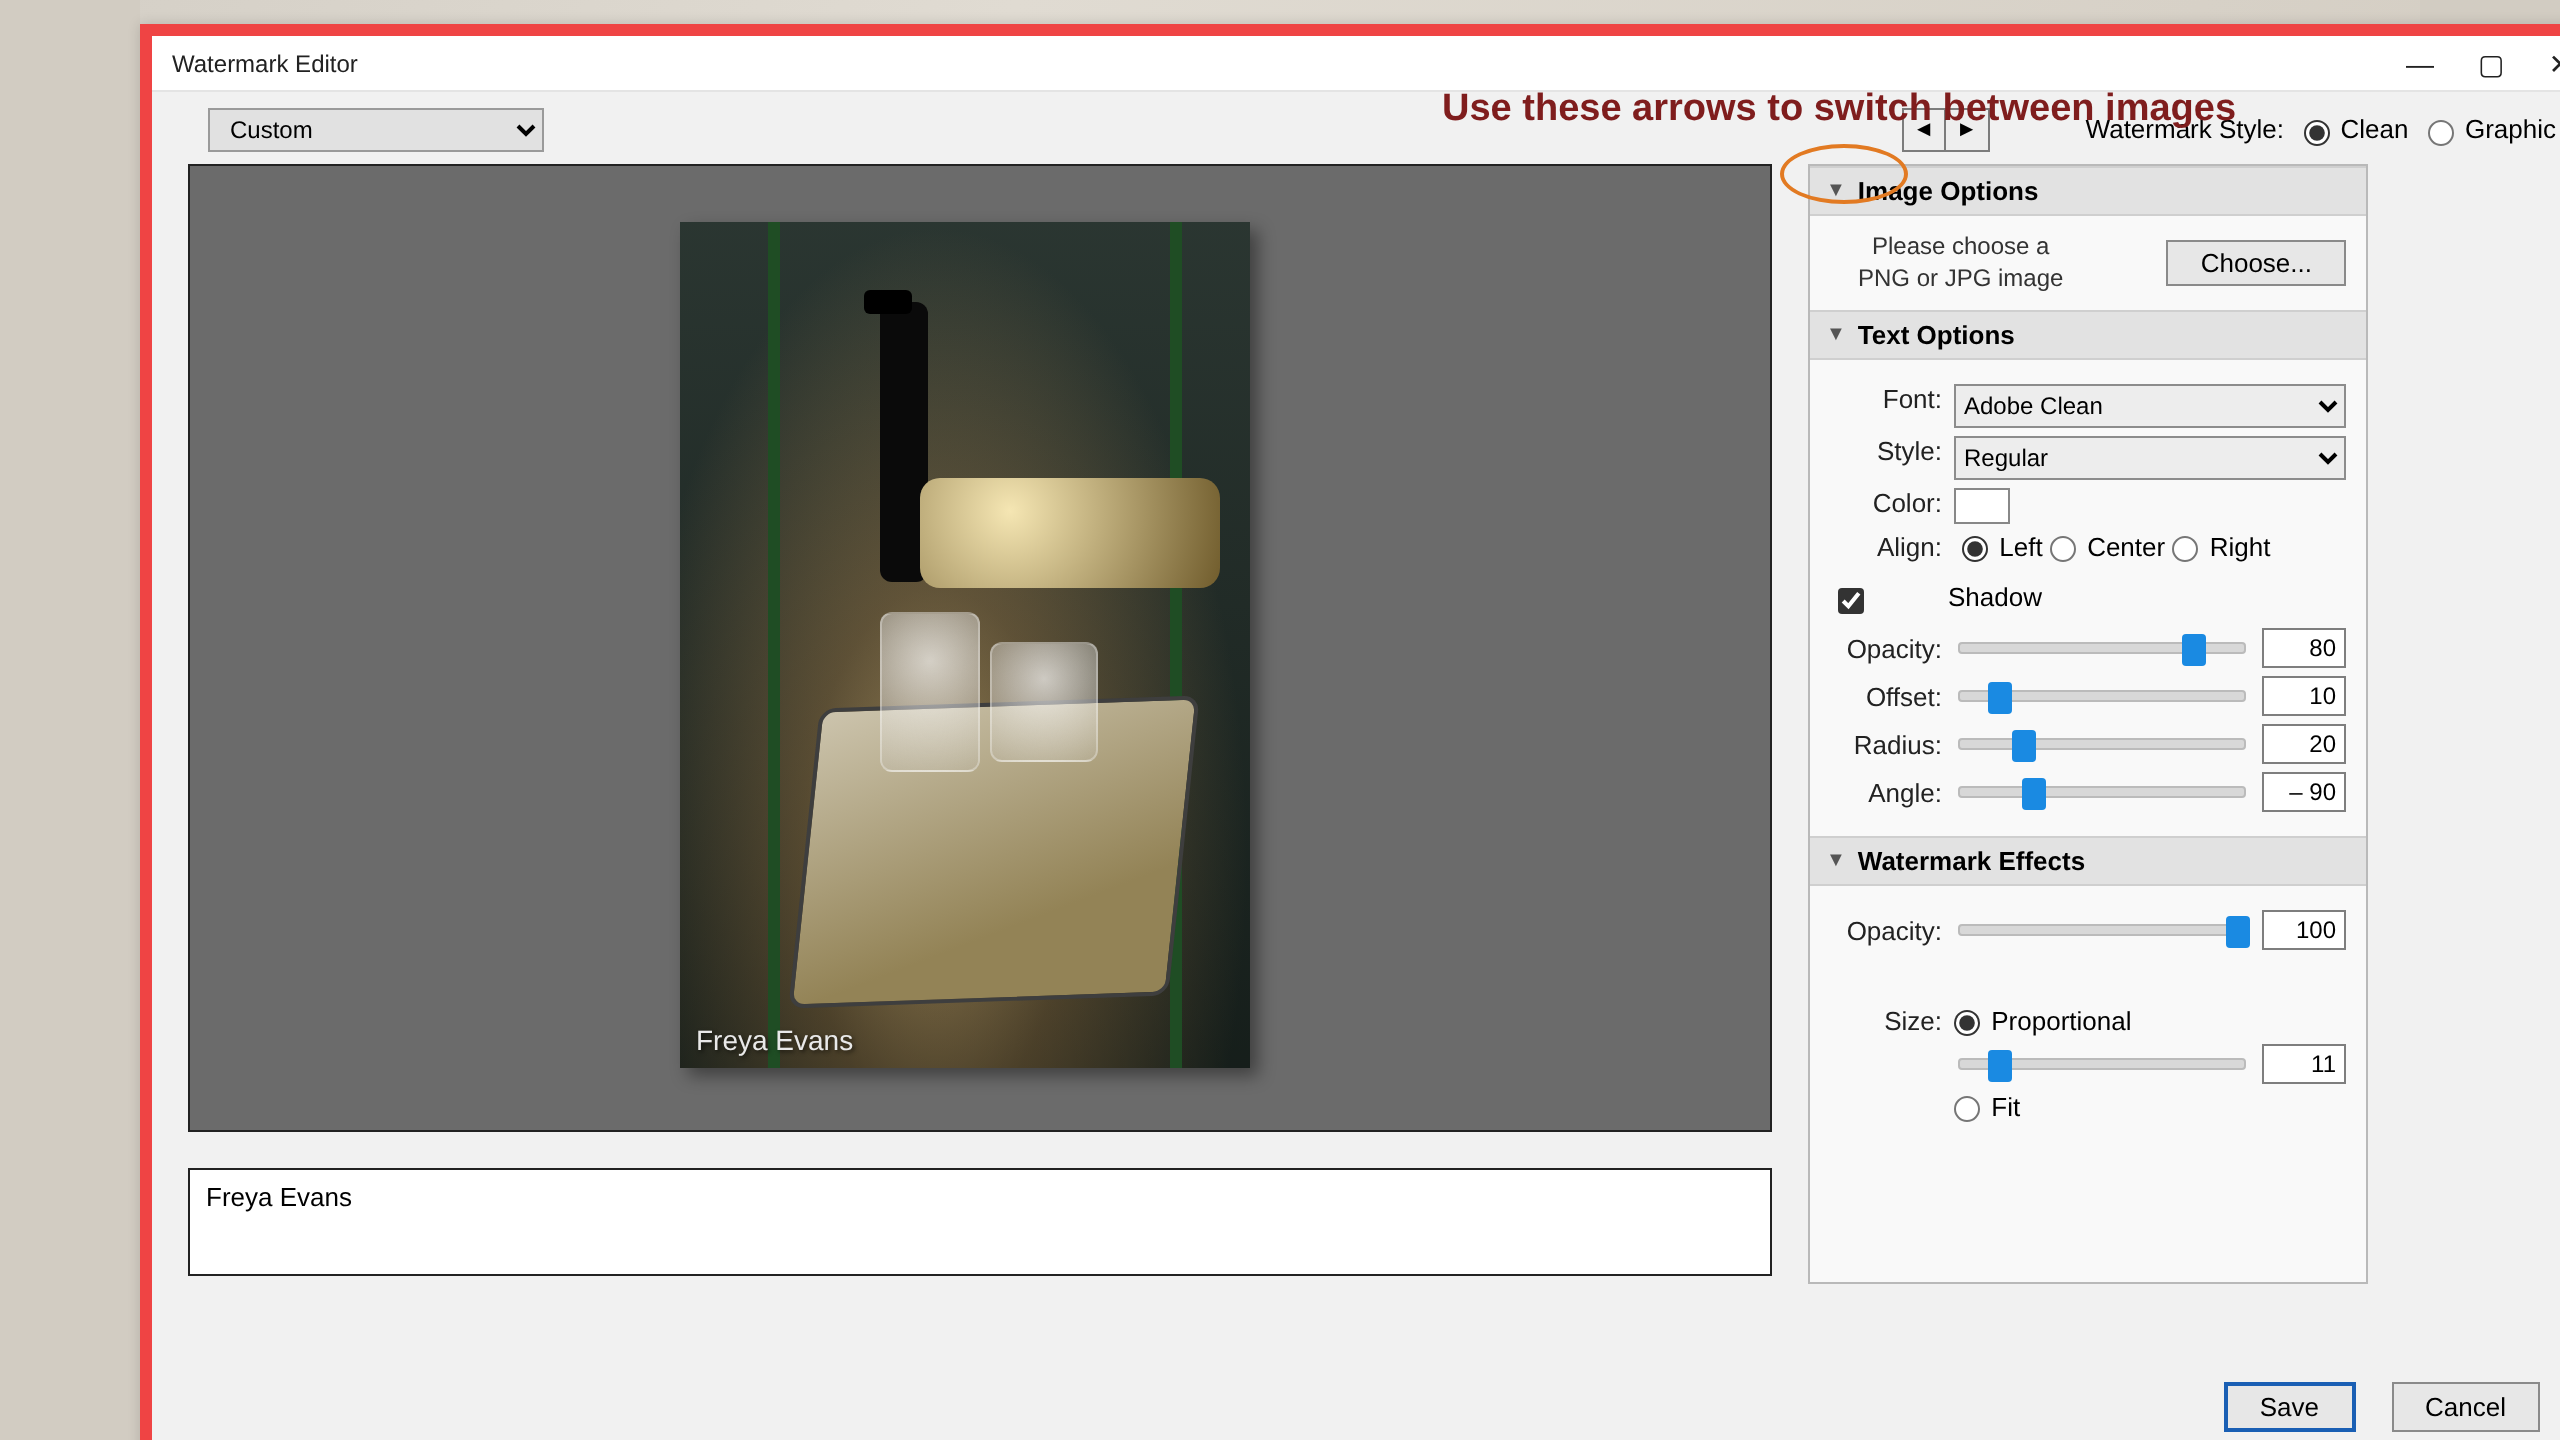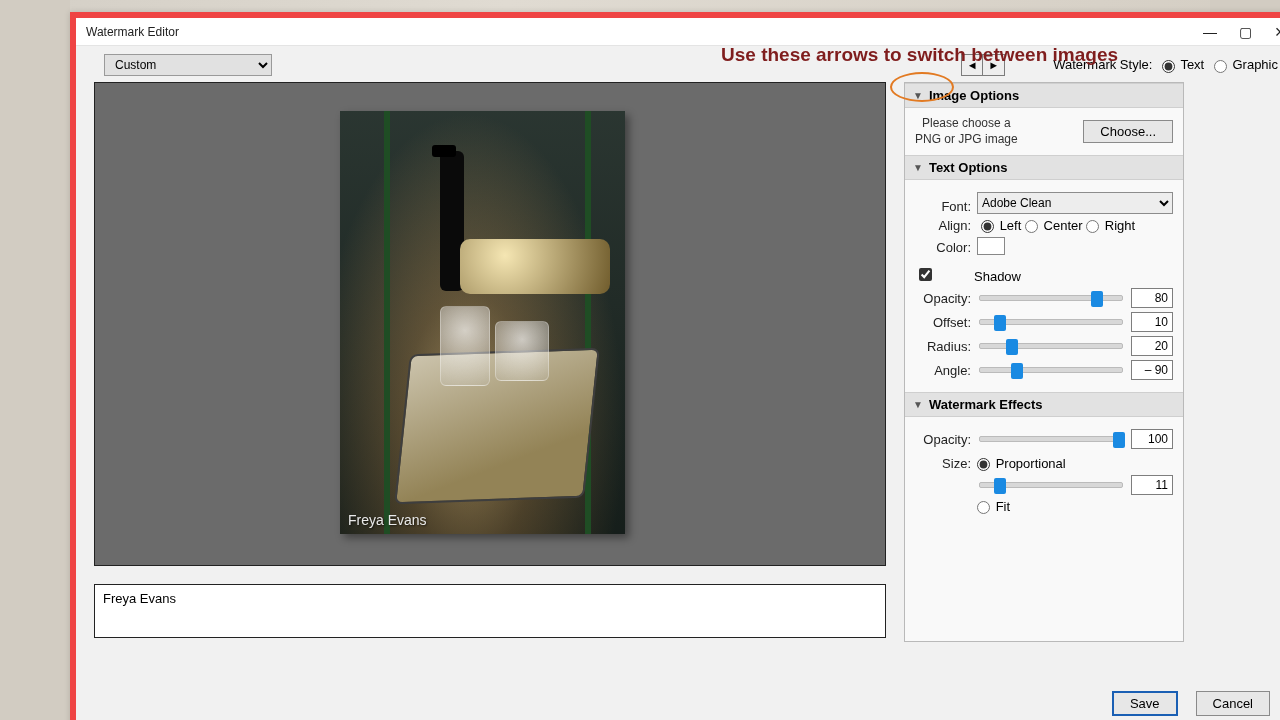--- a/index.html
+++ b/index.html
@@ -111,21 +111,21 @@
   .rightcol {
     width:280px; height:560px; background:#f9f9f9;
     border:1px solid #b9b9b9; overflow-y:auto; font-size:13px;
   }
   .section-header {
     background:#e2e2e2; border-top:1px solid #cfcfcf; border-bottom:1px solid #cfcfcf;
     padding:4px 8px; font-weight:600; display:flex; align-items:center; gap:6px;
   }
   .tri { font-size:10px; color:#555; }
   .section-body { padding:8px 10px; }
-  .row { display:flex; align-items:flex-end; margin:4px 0; gap:6px; }
+  .row { display:flex; align-items:flex-start; margin:4px 0; gap:6px; }
   .lbl { width:56px; text-align:right; color:#222; }
   .sel { flex:1; height:22px; font-size:12px; border:1px solid #8c8c8c; background:#ededed; }
   .radio-row { margin-left:4px; }
   .colorbox { width:28px; height:18px; border:1px solid #888; background:#fff; }
   .shadow-chk { margin-right:36px; }
   .slider-row { display:flex; align-items:center; margin:4px 0; gap:8px; }
   .slider-row .lbl { width:56px; }
   .slider {
     flex:1; height:6px; background:#d8d8d8; border-radius:2px; position:relative;
     border:1px solid #bbb;
@@ -137,21 +137,21 @@
   .valbox {
     width:42px; height:20px; border:1px solid #7e7e7e; background:#fff;
     text-align:right; padding:0 4px; font-size:12px;
   }
   .btn {
     padding:3px 16px; border:1px solid #8a8a8a; background:#e7e7e7; font-size:13px;
     cursor:pointer;
   }
   .btn.primary { border:2px solid #1a5fb4; background:#e7e7e7; }
 
-  .img-opts { display:flex; align-items:center; justify-content:space-between; gap:10px; }
+  .img-opts { display:flex; align-items:center; justify-content:space-between; gap:10px;margin-left:14px; }
   .img-opts .hint { text-align:center; font-size:12px; color:#333; line-height:1.3; }
 
   .footer {
     position:absolute; right:26px; bottom:10px; display:flex; gap:18px;
   }
 
   
   .rightcol::-webkit-scrollbar { width:14px; }
   .rightcol::-webkit-scrollbar-thumb { background:#c2c2c2; border:1px solid #a0a0a0; }
   .rightcol::-webkit-scrollbar-track { background:#efefef; }
@@ -183,21 +183,21 @@
     <select class="preset">
       <option>Custom</option>
     </select>
     <div class="spacer"></div>
     <div class="arrowbtns">
       <div class="arrowbtn">◄</div>
       <div class="arrowbtn">►</div>
     </div>
     <div class="wmstyle">
       <span>Watermark Style:</span>
-      <label><input type="radio" name="wms" checked="" style=""> <span>Text</span></label>
+      <label><input type="radio" name="wms" checked="" style=""> <span>Clean</span></label>
       <label><input type="radio" name="wms" style=""> <span>Graphic</span></label>
     </div>
   </div>
 
   <div class="body">
     <div class="leftcol">
       <div class="preview">
         <div class="photo">
           <div class="bars"></div>
             <div class="bars2"></div>
@@ -232,31 +232,35 @@
       <div class="section-header">
         <span class="tri">▼</span>
         <span>Text Options</span>
       </div>
       <div class="section-body">
         <div class="row">
           <span class="lbl">Font:</span>
           <select class="sel"><option>Adobe Clean</option></select>
         </div>
         <div class="row">
+          <span class="lbl">Style:</span>
+          <select class="sel"><option>Regular</option></select>
+        </div>
+        <div class="row">
+          <span class="lbl">Color:</span>
+          <div class="colorbox"></div>
+        </div>
+        <div class="row">
           <span class="lbl">Align:</span>
           <span class="radio-row">
             <label><input type="radio" name="al" checked="" style=""> <span>Left</span></label>
             <label><input type="radio" name="al" style=""> <span>Center</span></label>
             <label><input type="radio" name="al" style=""> <span>Right</span></label>
           </span>
         </div>
-        <div class="row">
-          <span class="lbl">Color:</span>
-          <div class="colorbox"></div>
-        </div>
 
         <div class="row" style="margin-top:10px;">
           <input type="checkbox" checked="" class="shadow-chk" style="">
           <span>Shadow</span>
         </div>
 
         <div class="slider-row">
           <span class="lbl">Opacity:</span>
           <div class="slider">
               <div class="thumb" style="left:78%"></div>
@@ -291,21 +295,21 @@
         <span>Watermark Effects</span>
       </div>
       <div class="section-body">
         <div class="slider-row">
           <span class="lbl">Opacity:</span>
           <div class="slider">
               <div class="thumb" style="left:94%"></div>
             </div>
           <input class="valbox" value="100" style="">
         </div>
-        <div class="row" style="margin-top:7px;">
+        <div class="row" style="margin-top:28px;">
           <span class="lbl">Size:</span>
           <label><input type="radio" name="sz" checked="" style=""> <span>Proportional</span></label>
         </div>
         <div class="slider-row">
           <span class="lbl"></span>
           <div class="slider">
               <div class="thumb" style="left:10%"></div>
             </div>
           <input class="valbox" value="11" style="">
         </div>

